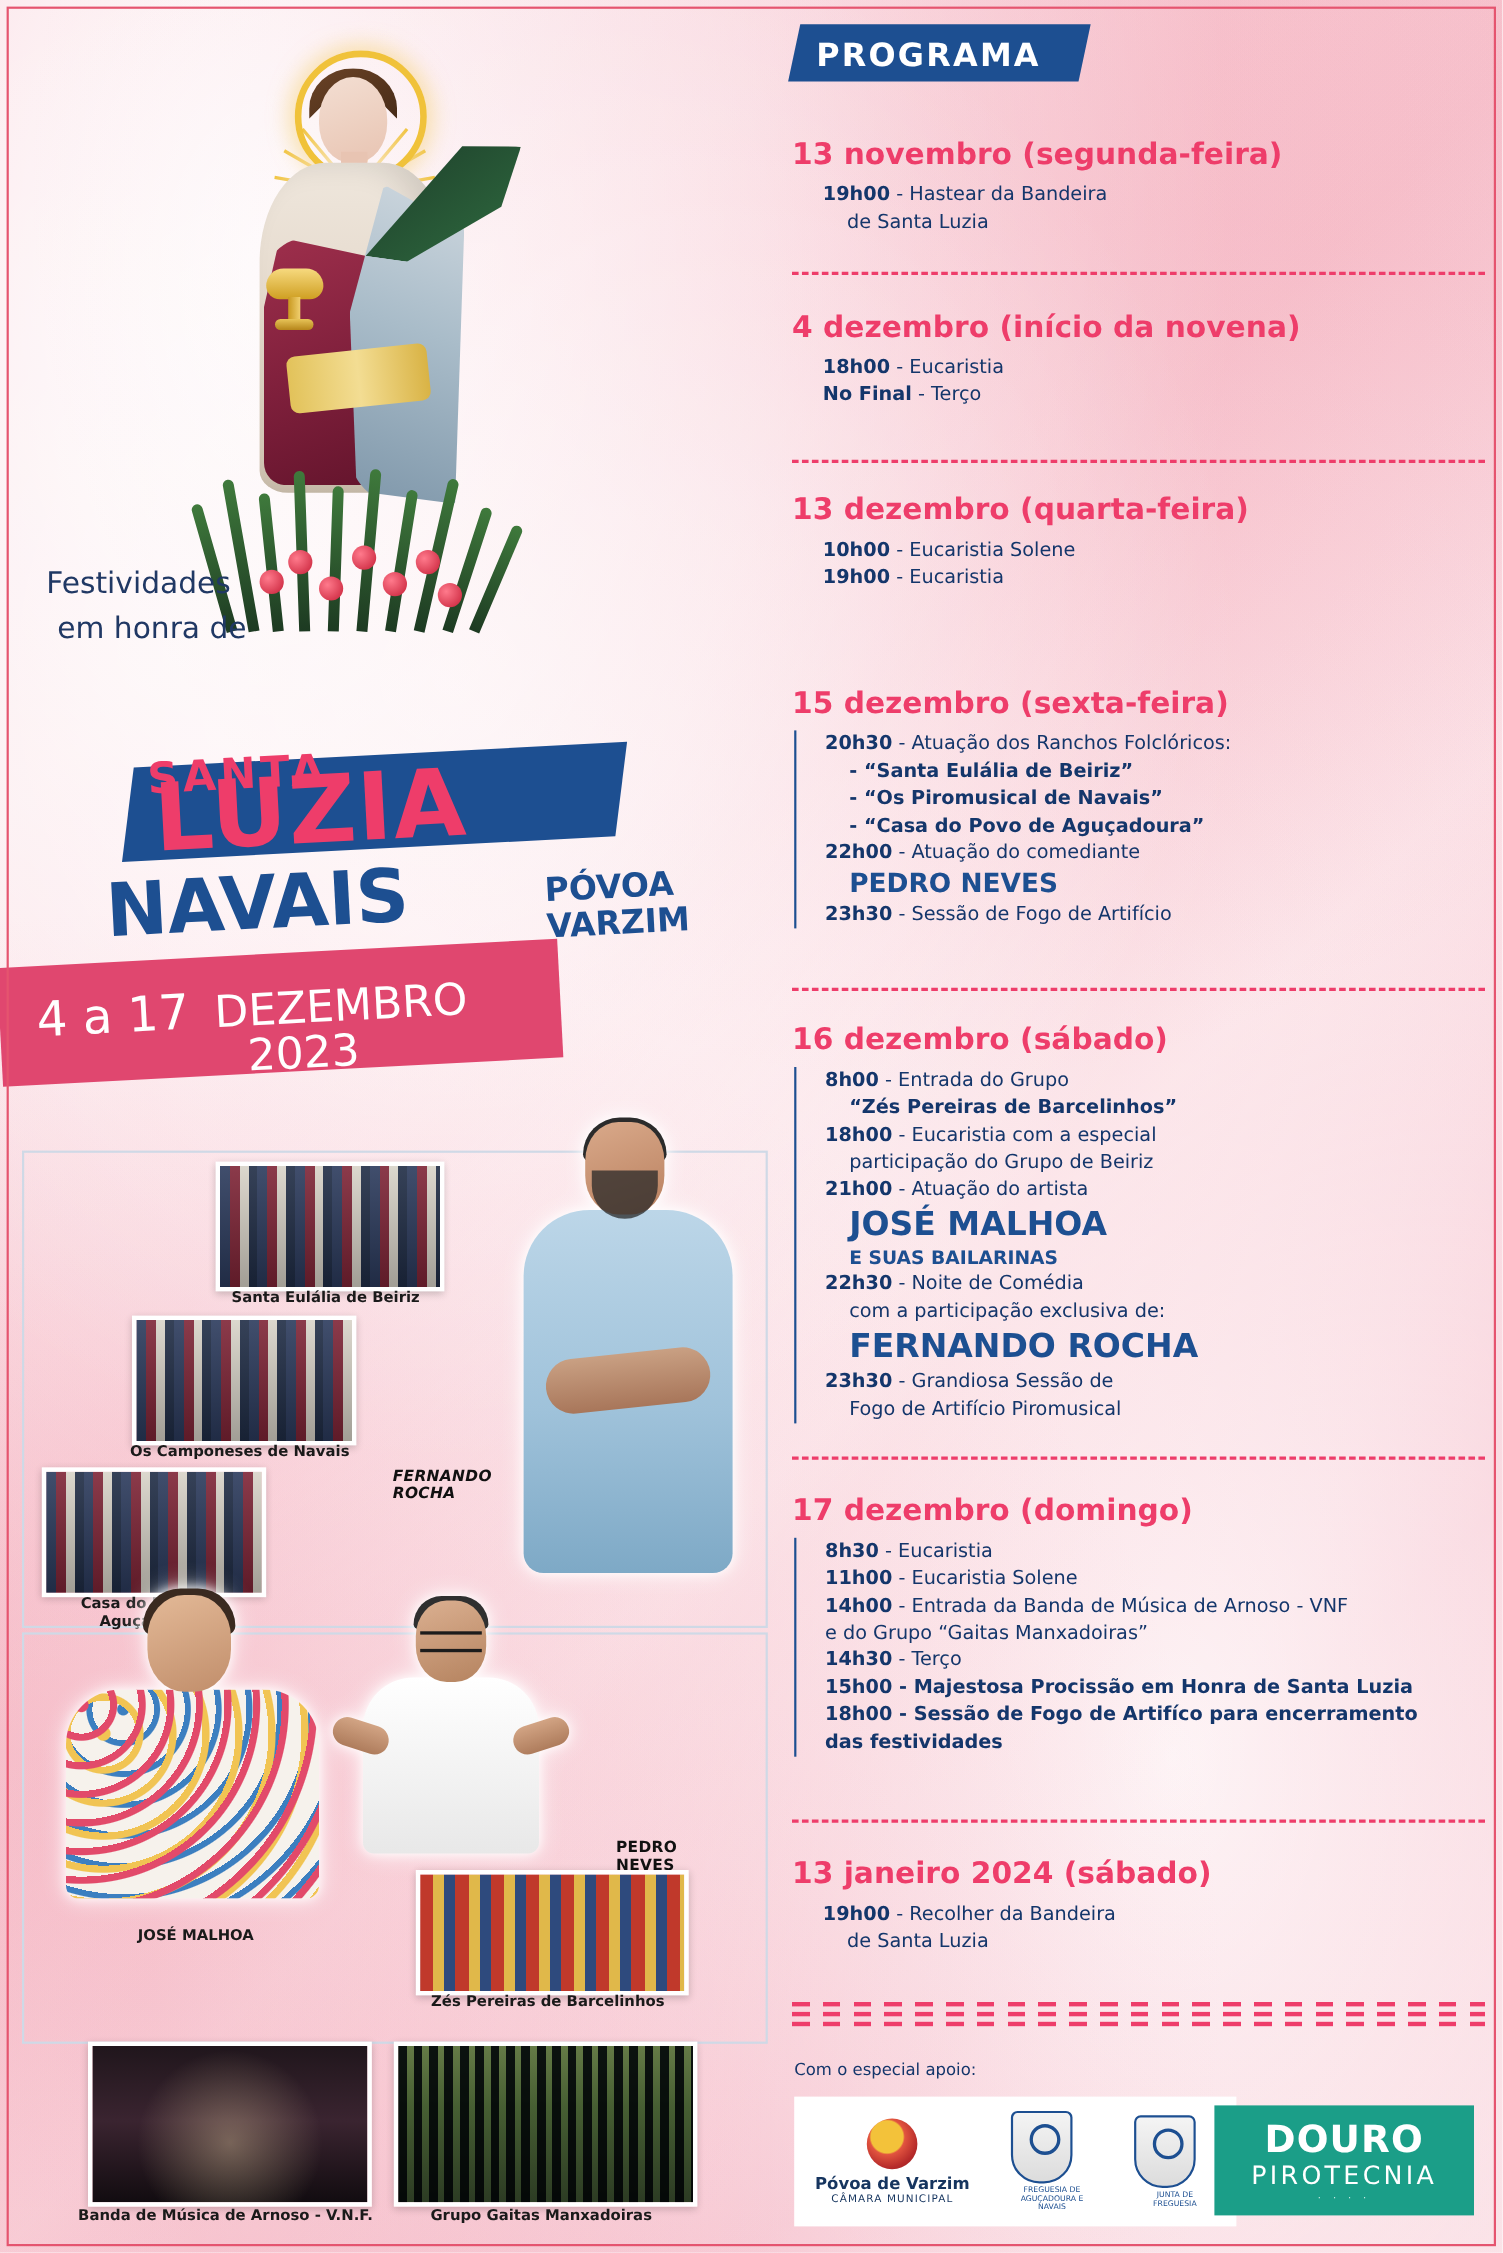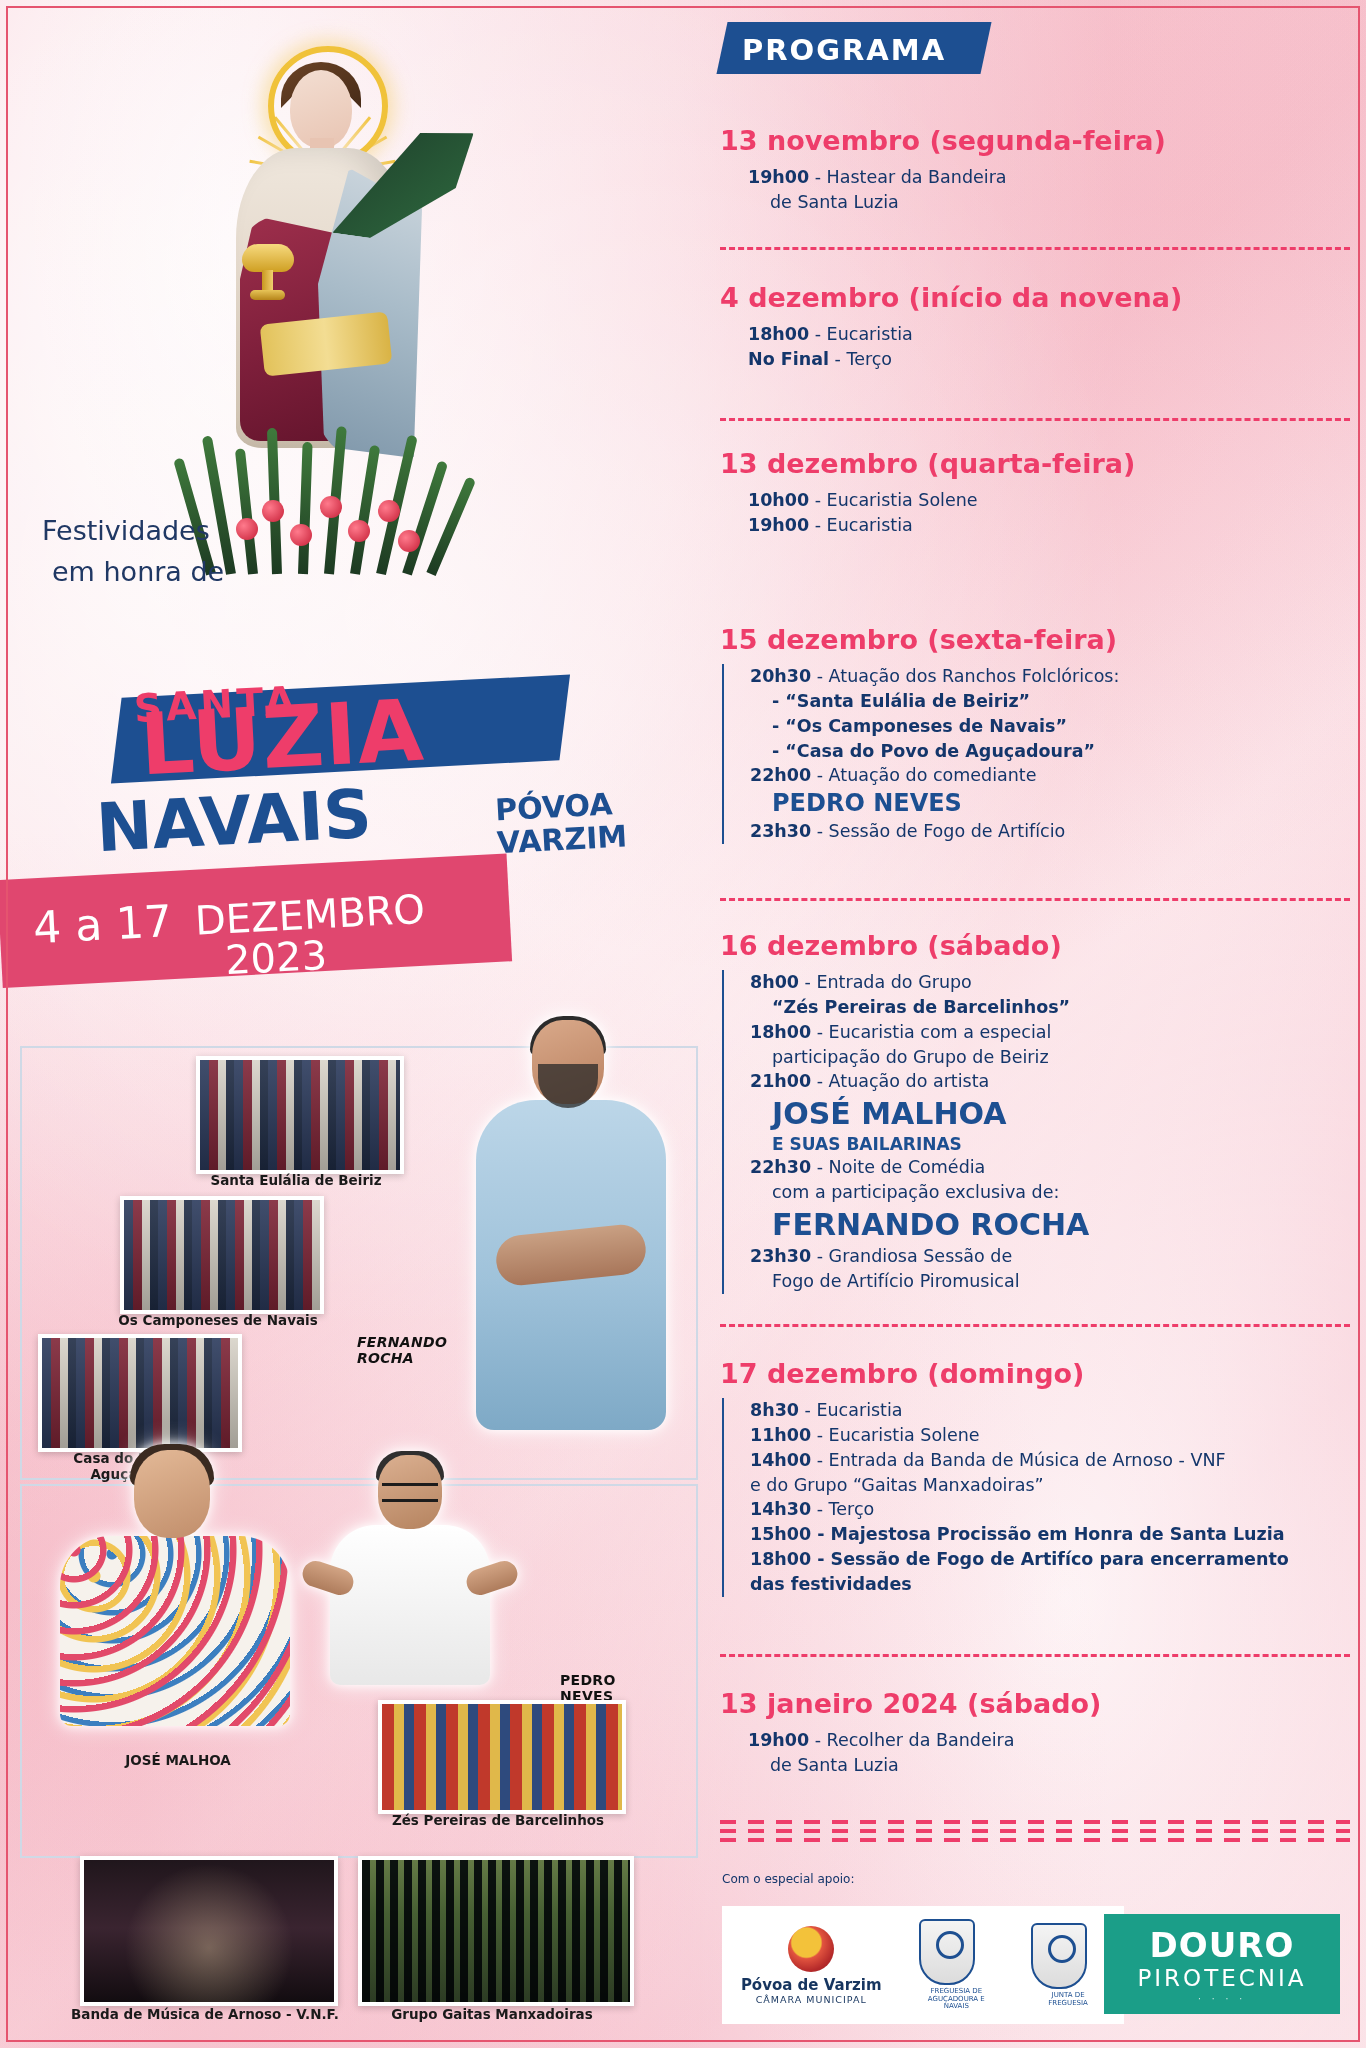--- a/index.html
+++ b/index.html
@@ -509,21 +509,21 @@
   .sep.thick span {
     display: block;
     height: 4px;
     margin-bottom: 5px;
     background-image: repeating-linear-gradient(90deg, #ee3d6a 0 16px, rgba(255,255,255,0) 16px 28px);
   }
 
   .apoio-label {
     position: absolute;
     left: 22px; top: 1872px;
-    font-size: 12px;
+    font-size: 15px;
     color: #14366b;
   }
   .logos-box {
     position: absolute;
     left: 22px; top: 1906px;
     width: 402px; height: 118px;
     background: #ffffff;
     display: flex;
     align-items: center;
     justify-content: space-around;
@@ -757,21 +757,21 @@
         <div class="ev"><span class="t">10h00</span><span> - Eucaristia Solene</span></div>
         <div class="ev"><span class="t">19h00</span><span> - Eucaristia</span></div>
       </div>
     </div>
 
     <div class="day bordered" style="top:624px;">
       <div class="day-title">15 dezembro (sexta-feira)</div>
       <div class="day-body">
         <div class="ev"><span class="t">20h30</span><span> - Atuação dos Ranchos Folclóricos:</span></div>
         <div class="ev indent bold"><span>- “Santa Eulália de Beiriz”</span></div>
-        <div class="ev indent bold"><span>- “Os Camponeses de Navais”</span></div>
+        <div class="ev indent bold"><span>- “Os Piromusical de Navais”</span></div>
         <div class="ev indent bold"><span>- “Casa do Povo de Aguçadoura”</span></div>
         <div class="ev"><span class="t">22h00</span><span> - Atuação do comediante</span></div>
         <div class="artist">PEDRO NEVES</div>
         <div class="ev"><span class="t">23h30</span><span> - Sessão de Fogo de Artifício</span></div>
       </div>
     </div>
     <div class="sep" style="top:898px;"></div>
 
     <div class="day bordered" style="top:930px;">
       <div class="day-title">16 dezembro (sábado)</div>

